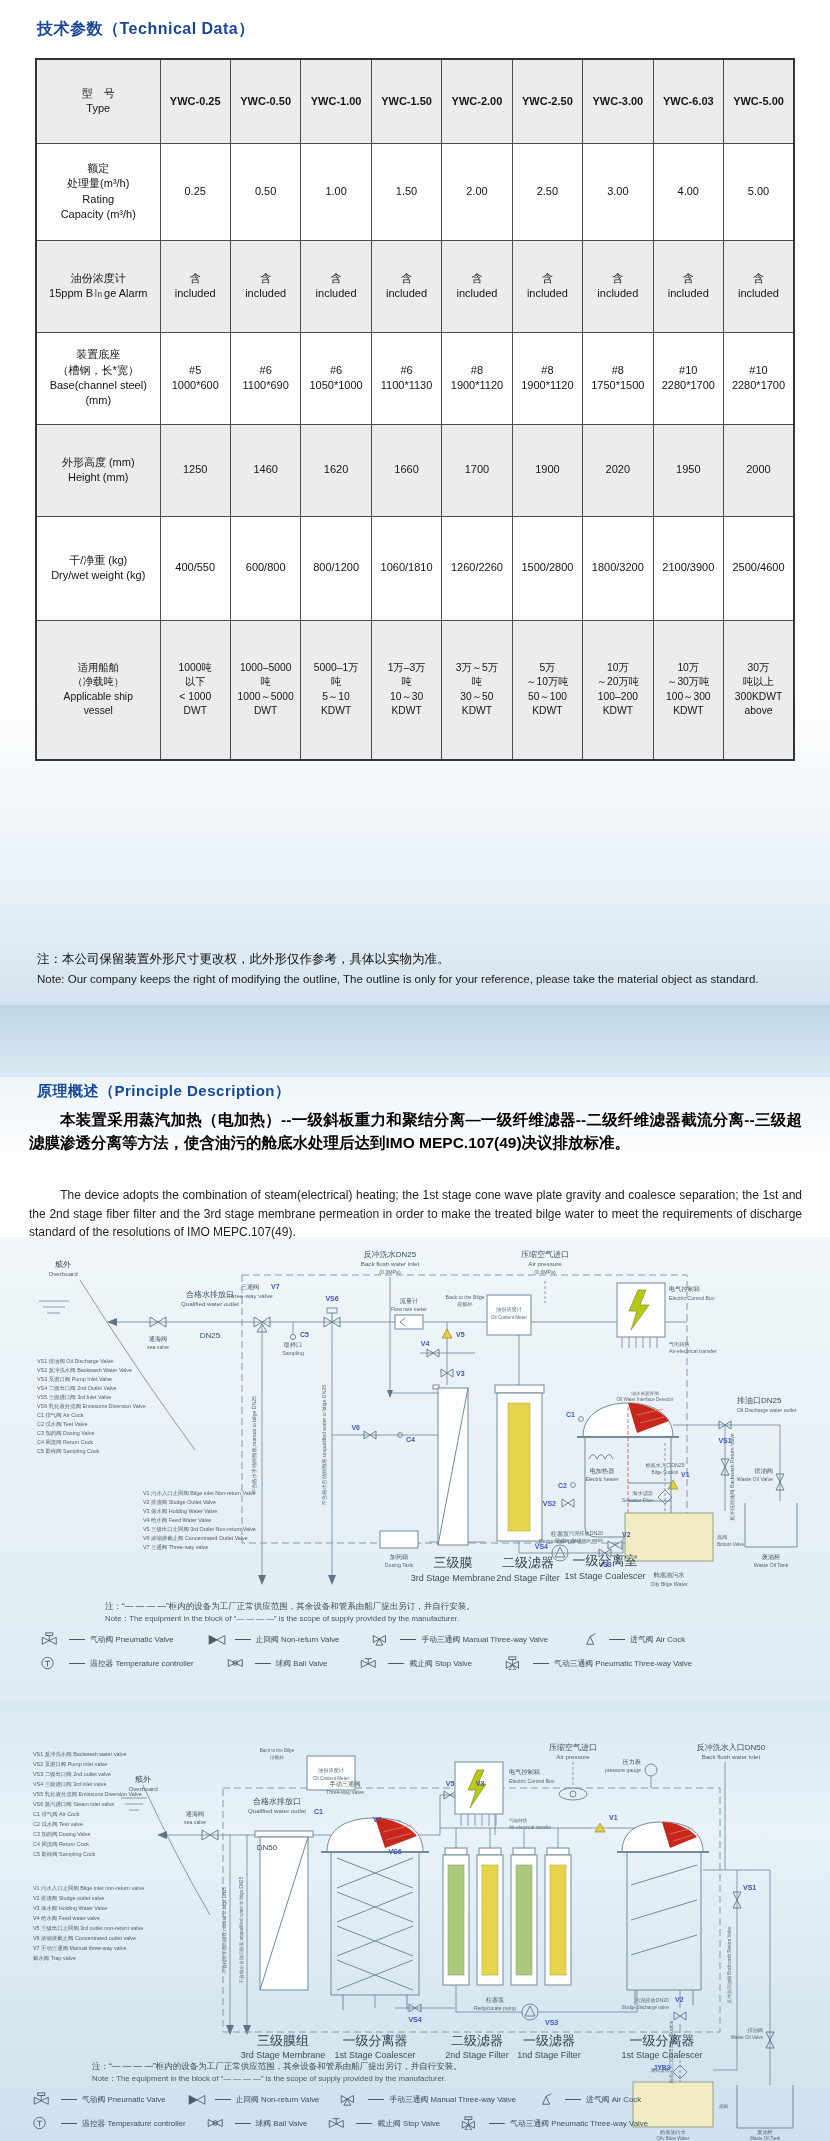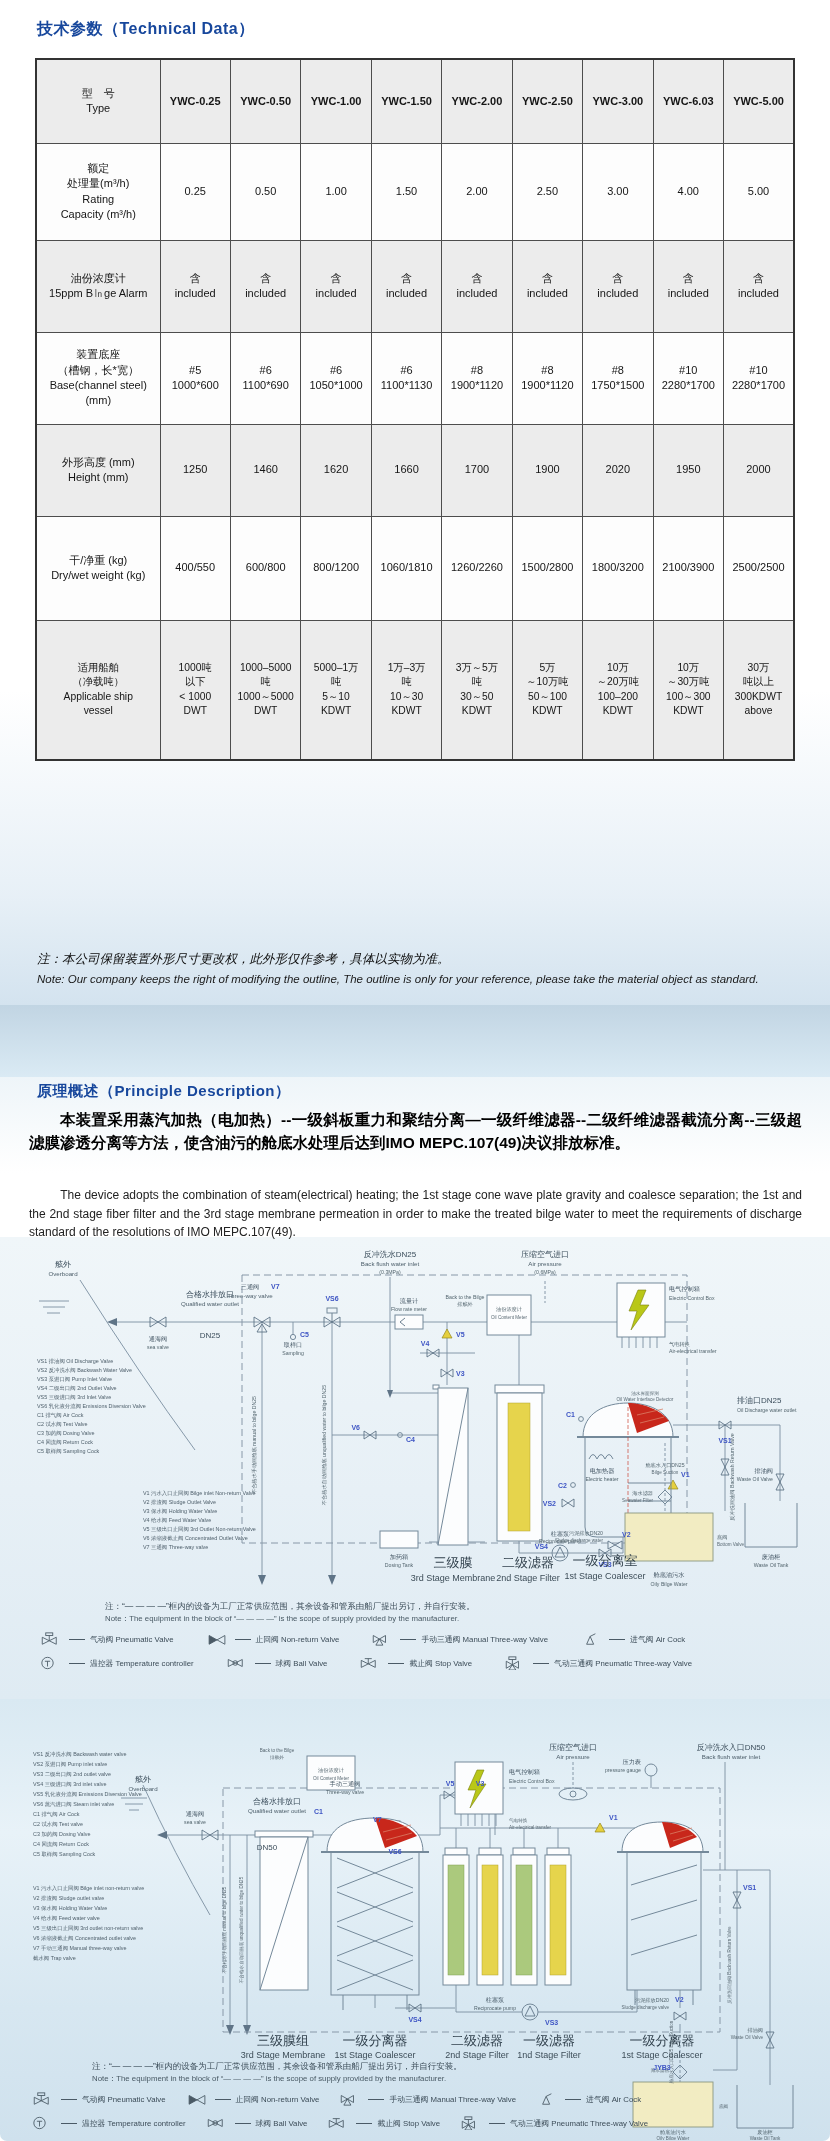--- a/index.html
+++ b/index.html
@@ -1,17 +1,17 @@
 <!DOCTYPE html>
 <html><head>
 <meta charset="utf-8">
 <style>
   html,body{margin:0;padding:0;background:#fff;}
   #page{position:relative;width:830px;height:2141px;overflow:hidden;background:#ffffff;
-        font-family:"Liberation Sans","DejaVu Sans",sans-serif;color:#1c1c1c;border-radius:7px;}
+        font-family:"Liberation Sans","DejaVu Sans",sans-serif;color:#1c1c1c;}
   
   .wm1{position:absolute;left:0;top:690px;width:830px;height:315px;
        background:linear-gradient(180deg,rgba(200,222,238,0) 0%,rgba(187,212,231,.35) 65%,rgba(176,204,226,.55) 100%);}
   .wm2{position:absolute;left:0;top:1005px;width:830px;height:72px;
        background:linear-gradient(180deg,rgba(160,190,212,.65),rgba(214,232,243,.9));}
   .wm3{position:absolute;left:0;top:1077px;width:830px;height:160px;
        background:linear-gradient(180deg,#eef5f9,#ffffff 60%);}
   .d1bg{position:absolute;left:0;top:1237px;width:830px;height:462px;
        background:linear-gradient(180deg,#f0f6f9,#e7f0f6 55%,#dfebf3);}
   .d2bg{position:absolute;left:0;top:1699px;width:830px;height:442px;
@@ -21,21 +21,21 @@
   table{position:absolute;left:35px;top:58px;width:760px;border-collapse:collapse;table-layout:fixed;
         border:2px solid #333;}
   td{border:1px solid #4d4d4d;text-align:center;vertical-align:middle;font-size:11px;line-height:1.4;
      white-space:pre-line;padding:1px;color:#151515;}
   td.lb{font-size:11px;}
   tr.g td{background:#ececec;}
   tr.w td{background:#fdfdfd;}
   tr.r0 td{font-weight:bold;font-size:11px;}
   tr.r0 td.lb{font-weight:normal;text-align:center;}
   tr.r9 td{font-size:10.3px;}
-  .tnote{position:absolute;left:37px;top:951px;width:758px;z-index:3;font-style:italic;}
+  .tnote{position:absolute;left:37px;top:951px;width:758px;z-index:3;}
   .tnote .zh{font-size:12.5px;color:#0d0d0d;margin-bottom:3px;}
   .tnote .en{font-size:11.5px;color:#1a1a1a;line-height:1.5;}
   
   .pzh{position:absolute;left:29px;top:1108px;width:773px;font-size:15.5px;font-weight:bold;color:#000;
        line-height:23px;text-align:justify;text-indent:2em;}
   .pen{position:absolute;left:29px;top:1186px;width:773px;font-size:12px;color:#222;
        line-height:18.5px;text-align:justify;text-indent:2.6em;}
   
   svg.dsvg{position:absolute;z-index:2;}
   svg text{font-family:"Liberation Sans","DejaVu Sans",sans-serif;text-anchor:middle;}
@@ -192,21 +192,21 @@
       <td class="lb">干/净重 (kg)
 Dry/wet weight  (kg)</td>
       <td>400/550</td>
           <td>600/800</td>
           <td>800/1200</td>
           <td>1060/1810</td>
           <td>1260/2260</td>
           <td>1500/2800</td>
           <td>1800/3200</td>
           <td>2100/3900</td>
-          <td>2500/2500</td>
+          <td>2500/4600</td>
     </tr>
     <tr class="g r9" style="height:140px">
       <td class="lb">适用船舶
 （净载吨）
 Applicable ship
 vessel</td>
       <td>1000吨
 以下
 &lt; 1000
 DWT</td>

